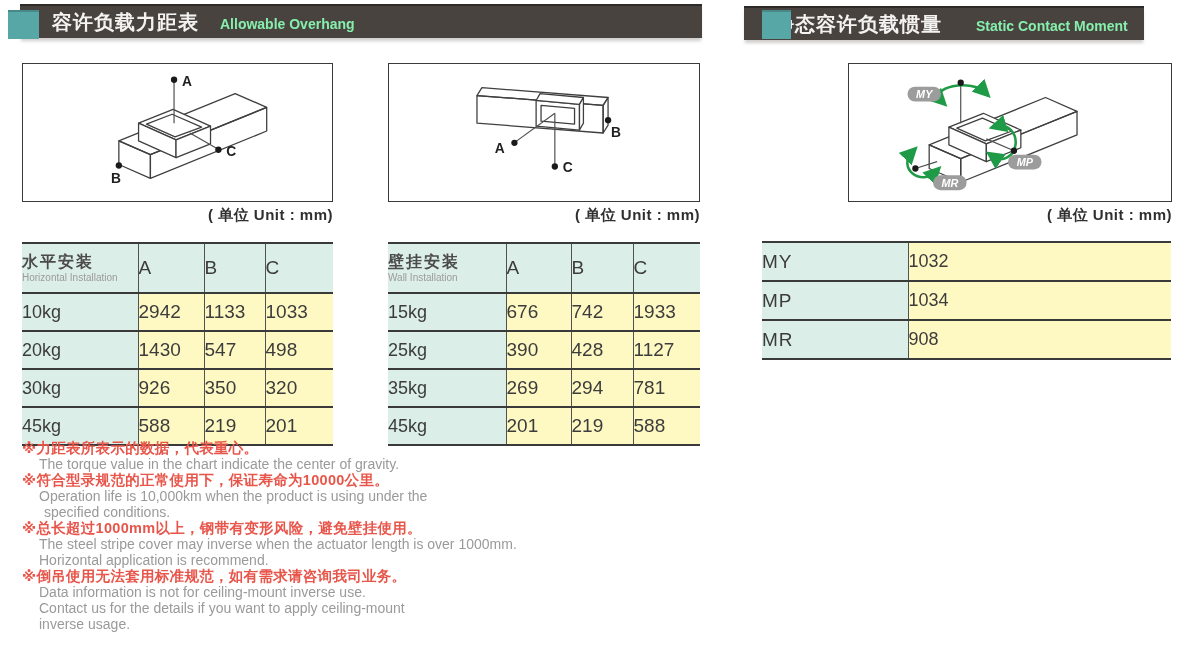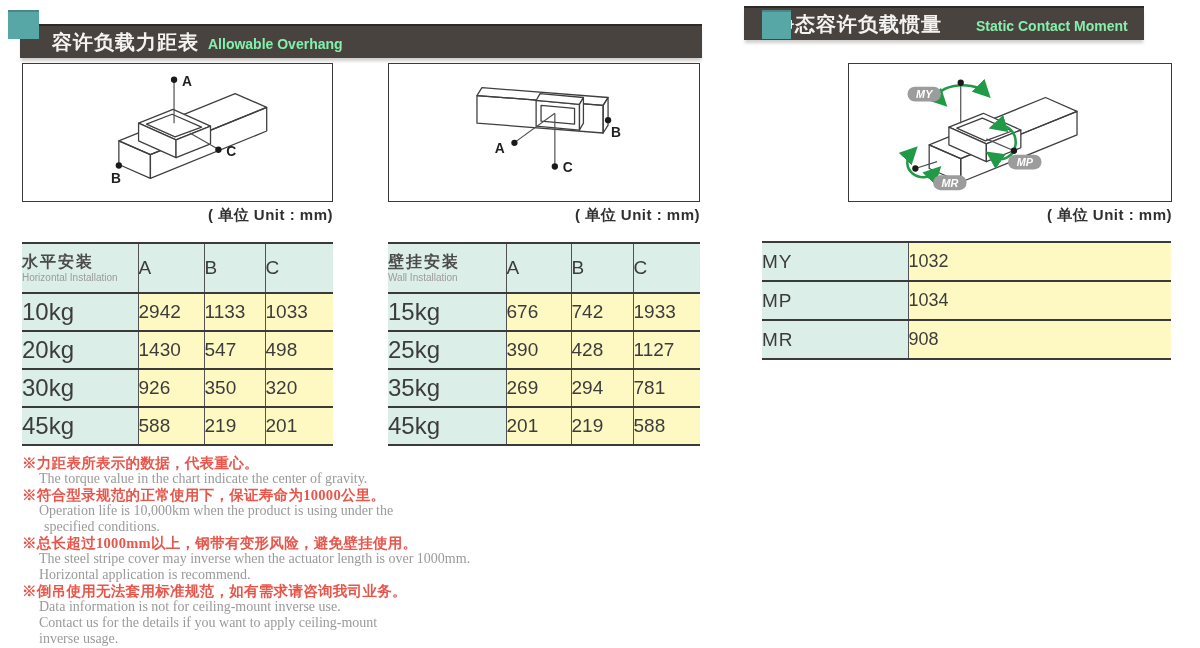--- a/index.html
+++ b/index.html
@@ -34,39 +34,39 @@
   }
   table.dtable td + td{border-left:1px solid #525252;}
   td.mint{background:#dceee8;}
   td.white{background:#fef9c3;}
   .hcell{height:48px;}
   .rcell{height:36px;}
   .mcell{height:37px;}
   .h-zh{font-size:16px;font-weight:700;color:#4b4b4b;letter-spacing:2px;line-height:1.1;}
   .h-en{font-size:10px;color:#9b9b9b;line-height:1.1;margin-top:1px;}
   .h-abc{font-size:19px;color:#474747;}
-  .load{font-size:24px;}
+  .load{font-size:18px;}
   .val{font-size:19px;}
   .mlabel{font-size:19px;letter-spacing:1px;}
   .mval{font-size:18px;}
 
   
   .notes{line-height:16px;}
   .note-zh{color:#e8564b;font-weight:700;font-size:14.5px;letter-spacing:.3px;}
   .note-en{color:#9a9a9a;font-size:14px;padding-left:17px;}
 
   
   .ptlabel{font-family:"Liberation Sans","DejaVu Sans",sans-serif;font-size:14px;font-weight:700;fill:#1f1f1f;}
   .badgetxt{font-family:"Liberation Sans","DejaVu Sans",sans-serif;font-size:11px;font-weight:700;font-style:italic;fill:#ffffff;text-anchor:middle;}
 </style>
 </head>
 <body>
 
 <div class="abs teal" style="left:8px;top:10px;"></div>
-<div class="abs bar" style="left:20px;top:24px;width:682px;padding-left:32px;">
+<div class="abs bar" style="left:20px;top:4px;width:682px;padding-left:32px;gap:12px;">
   <span class="bar-zh">容许负载力距表</span>
   <span class="bar-en">Allowable Overhang</span>
 </div>
 
 <div class="abs teal" style="left:762px;top:10px;width:29px;"></div>
 <div class="abs bar" style="left:744px;top:6px;width:400px;padding-left:30px;gap:25px;">
   <span class="bar-zh">静态容许负载惯量</span>
   <span class="bar-en">Static Contact Moment</span>
 </div>
 
@@ -269,21 +269,21 @@
     <td class="mint mcell mlabel">MP</td>
     <td class="white mcell mval">1034</td>
   </tr>
   <tr>
     <td class="mint mcell mlabel">MR</td>
     <td class="white mcell mval">908</td>
   </tr>
 </tbody>
   </table>
 
-<div class="abs notes" style="left:22px;top:455px;width:700px;font-family:Liberation Serif, serif;">
+<div class="abs notes" style="left:22px;top:440px;width:700px;">
   <div class="note-zh">※力距表所表示的数据，代表重心。</div>
   <div class="note-en">The torque value in the chart indicate the center of gravity.</div>
   <div class="note-zh">※符合型录规范的正常使用下，保证寿命为10000公里。</div>
   <div class="note-en">Operation life is 10,000km when the product is using under the</div>
   <div class="note-en" style="padding-left:22px;">specified conditions.</div>
   <div class="note-zh">※总长超过1000mm以上，钢带有变形风险，避免壁挂使用。</div>
   <div class="note-en">The steel stripe cover may inverse when the actuator length is over 1000mm.</div>
   <div class="note-en">Horizontal application is recommend.</div>
   <div class="note-zh">※倒吊使用无法套用标准规范，如有需求请咨询我司业务。</div>
   <div class="note-en">Data information is not for ceiling-mount inverse use.</div>

